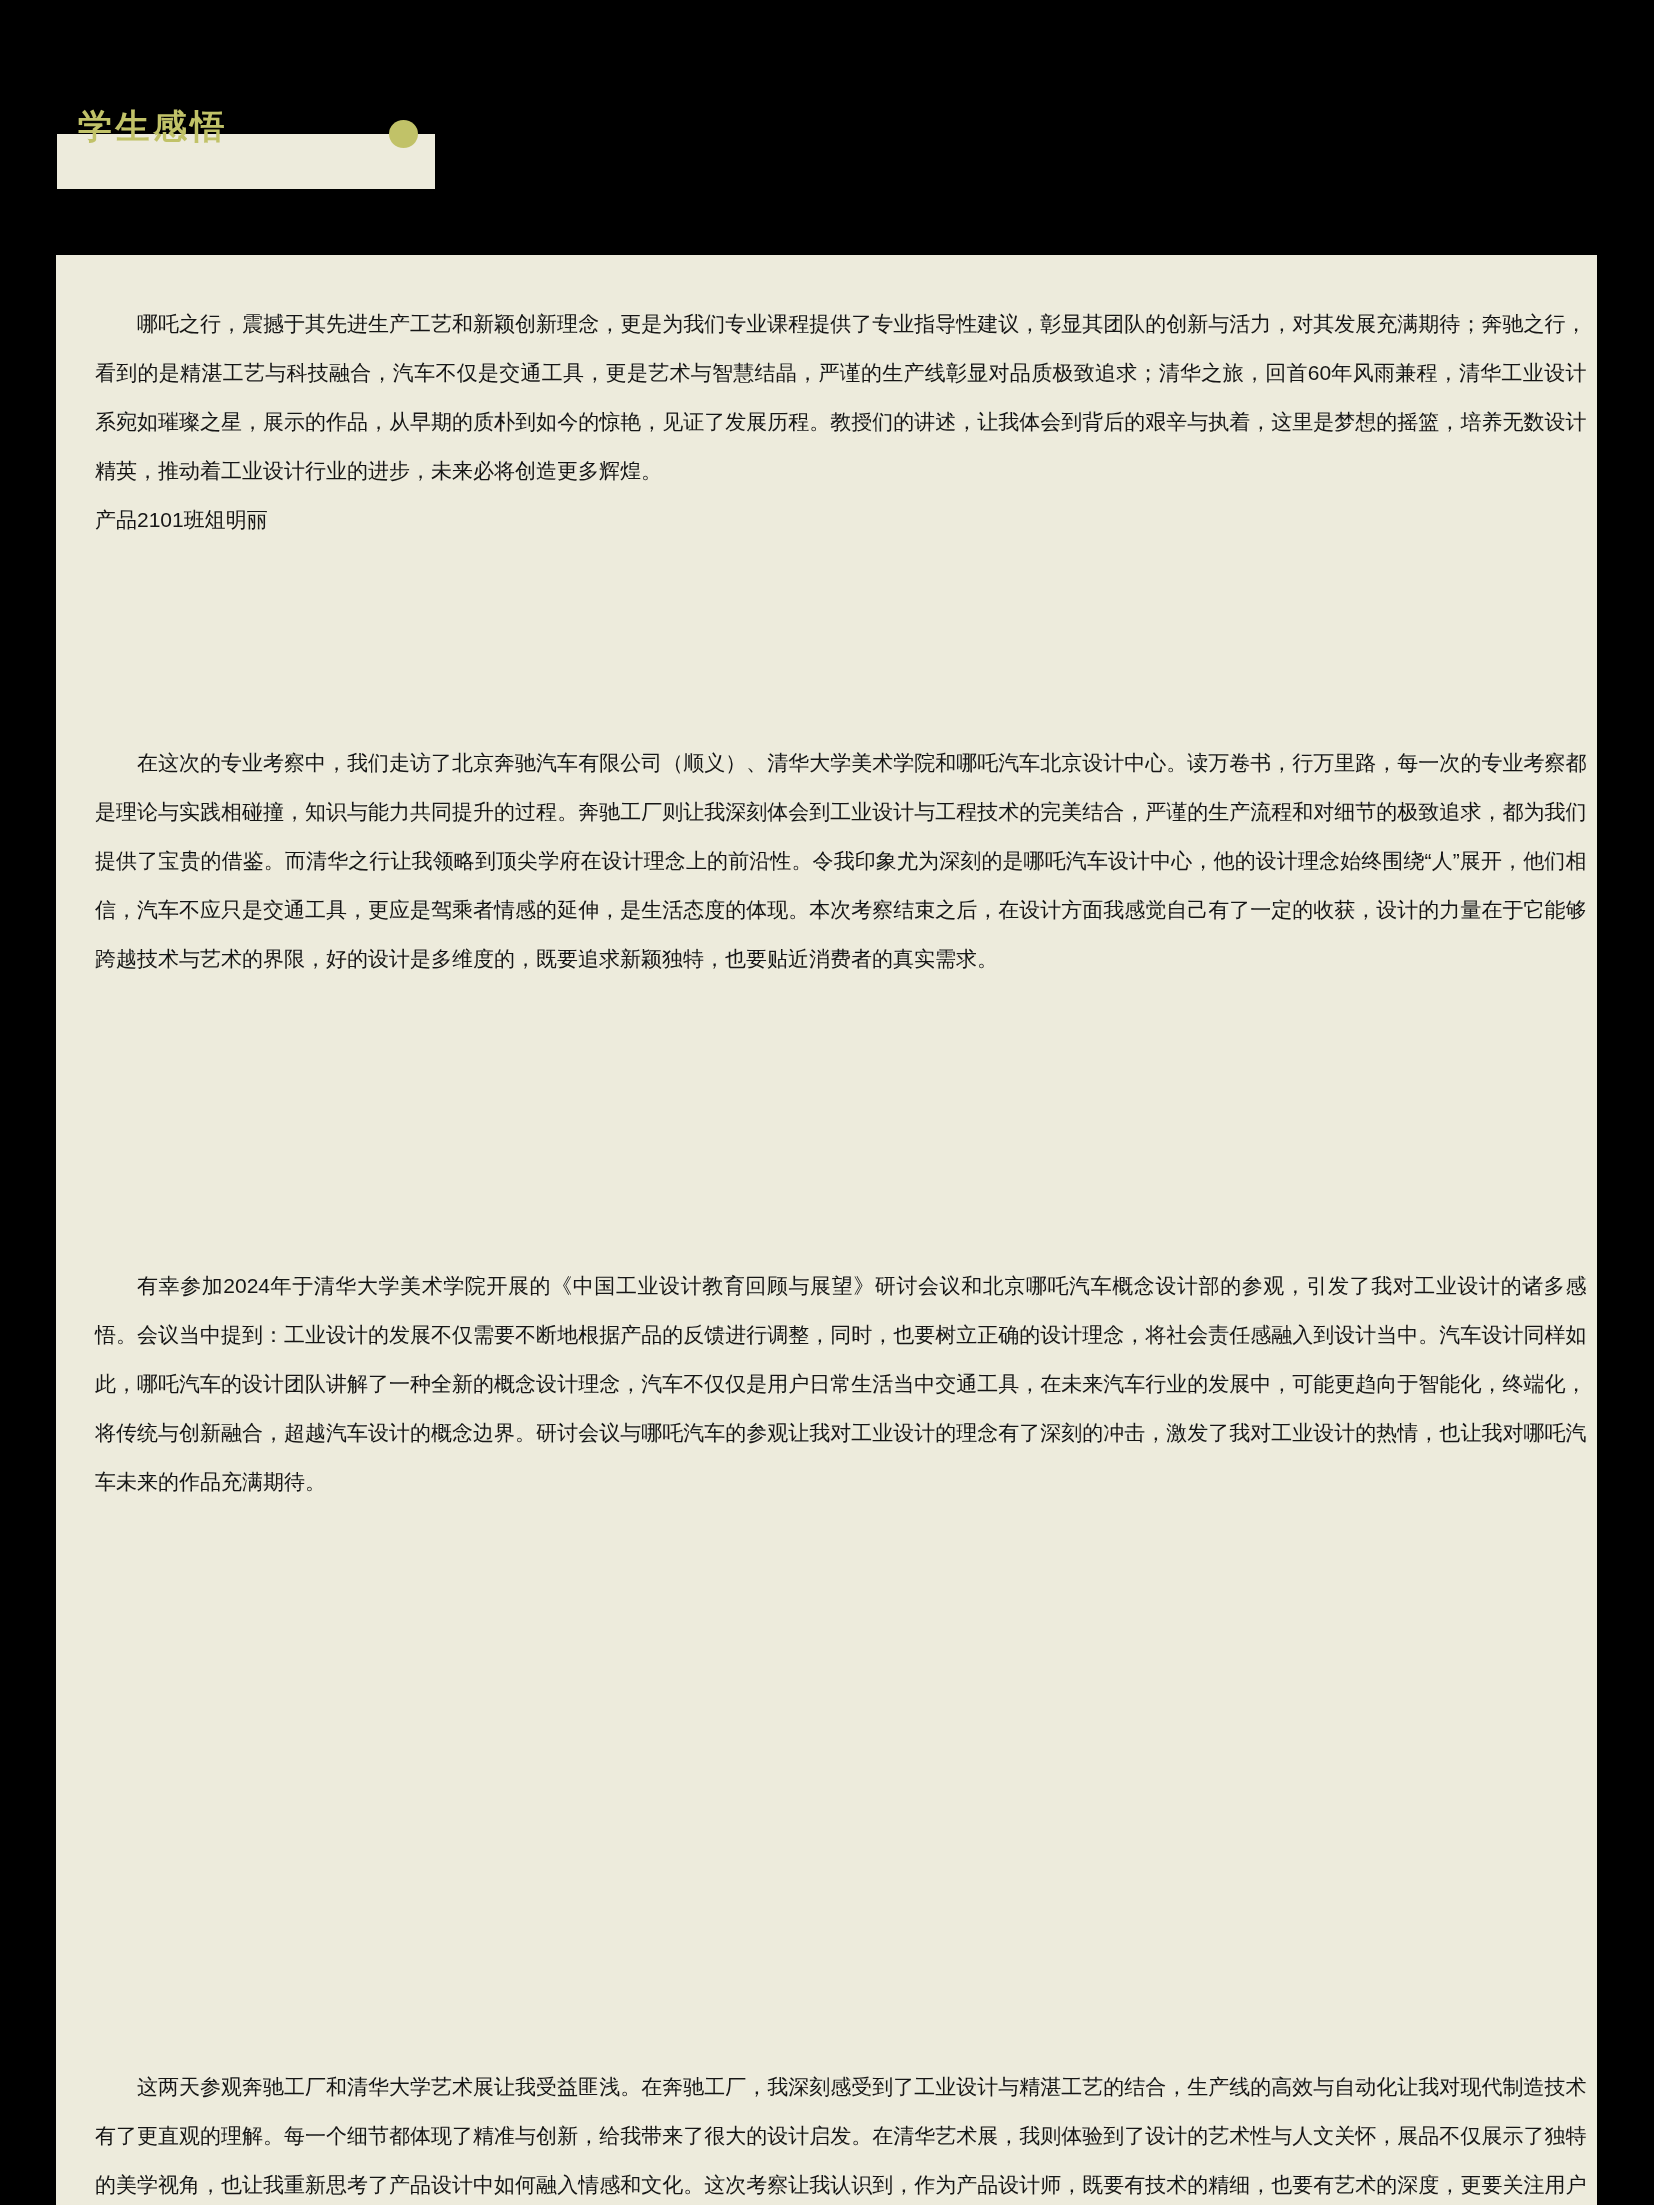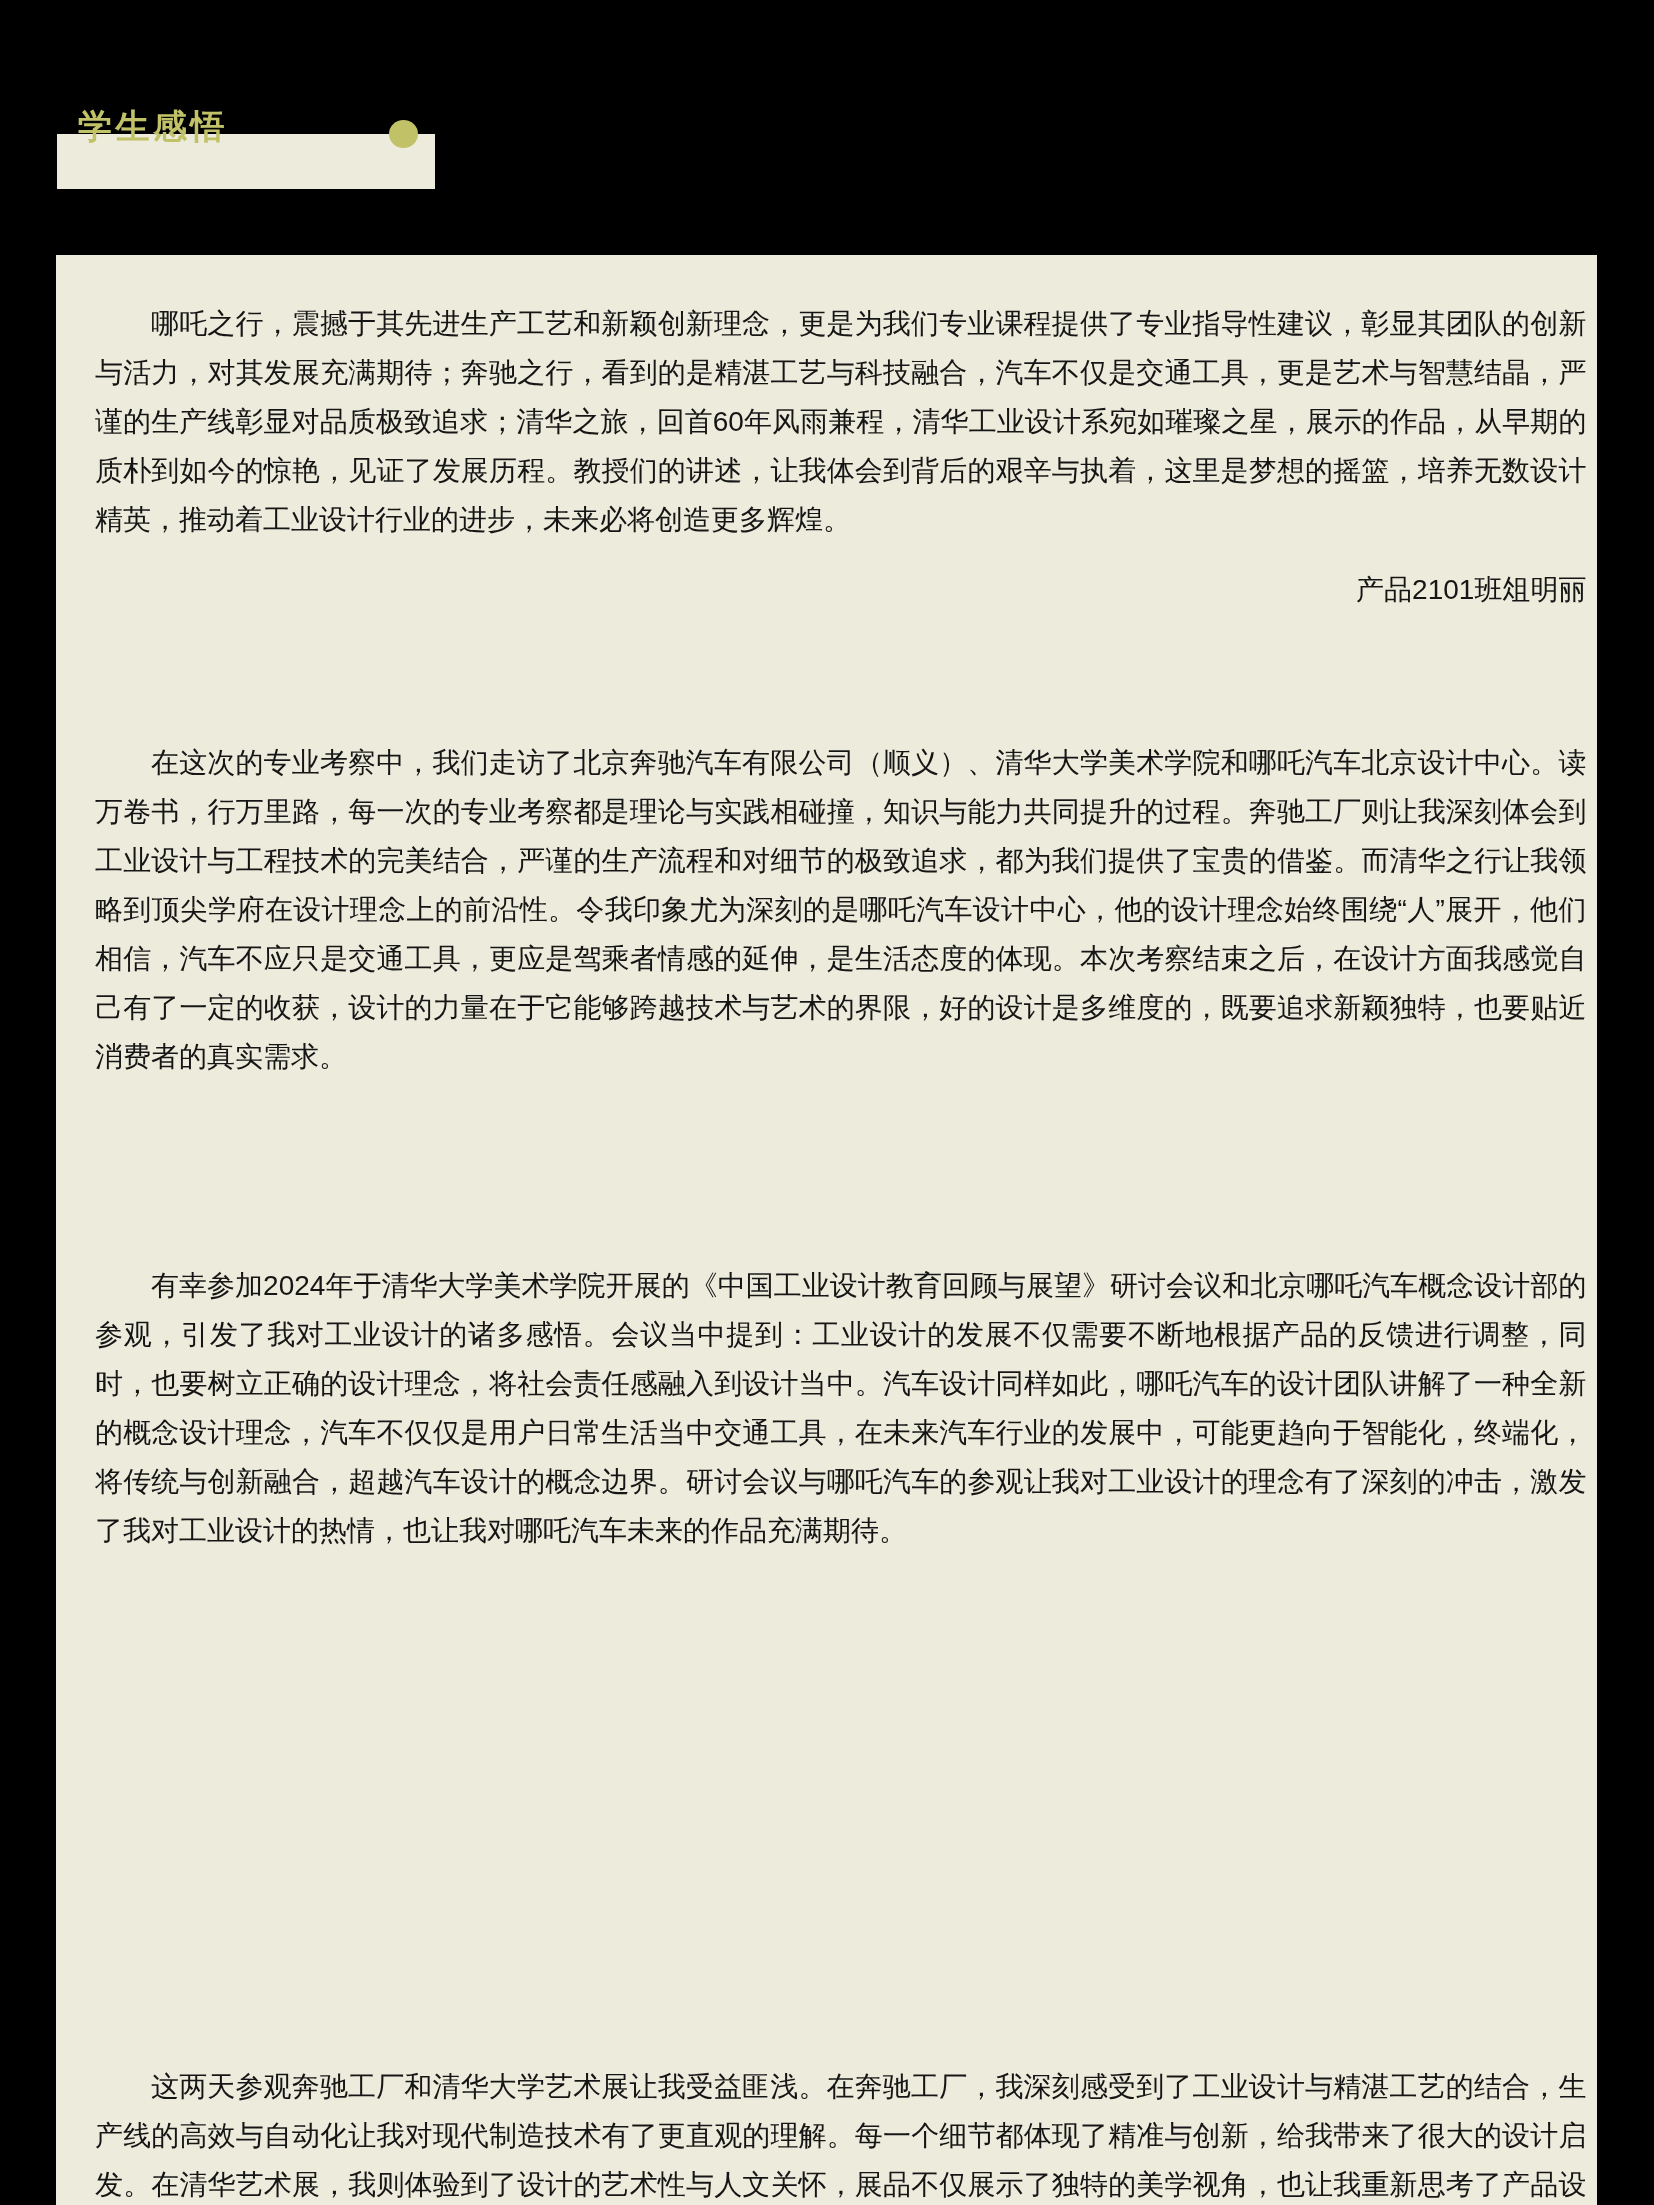--- a/index.html
+++ b/index.html
@@ -52,31 +52,31 @@
     width: 1541px;
     height: 2583px;
     background: #edebdc;
     overflow: hidden;
   }
   .entry {
     position: absolute;
     left: 39px;
     right: 10.6px;
     color: #151515;
-    font-size: 28px;
+    font-size: 21px;
     line-height: 49px;
     font-weight: 400;
   }
   .entry p { margin: 0; }
   .entry .body {
     text-align: justify;
     text-justify: inter-ideograph;
     text-indent: 2em;
   }
-  .entry .sig { text-align: right; margin-top: 21px; }
+  .entry .sig { text-align: left; }
 
   .entry:nth-of-type(1) { top: 44px;  }
   .entry:nth-of-type(2) { top: 483px; }
   .entry:nth-of-type(3) { top: 1006px; }
   .entry:nth-of-type(4) { top: 1485px; }
   .entry:nth-of-type(5) { top: 1807px; }
   .entry:nth-of-type(6) { top: 2245px; }
 </style>
 </head>
 <body>

